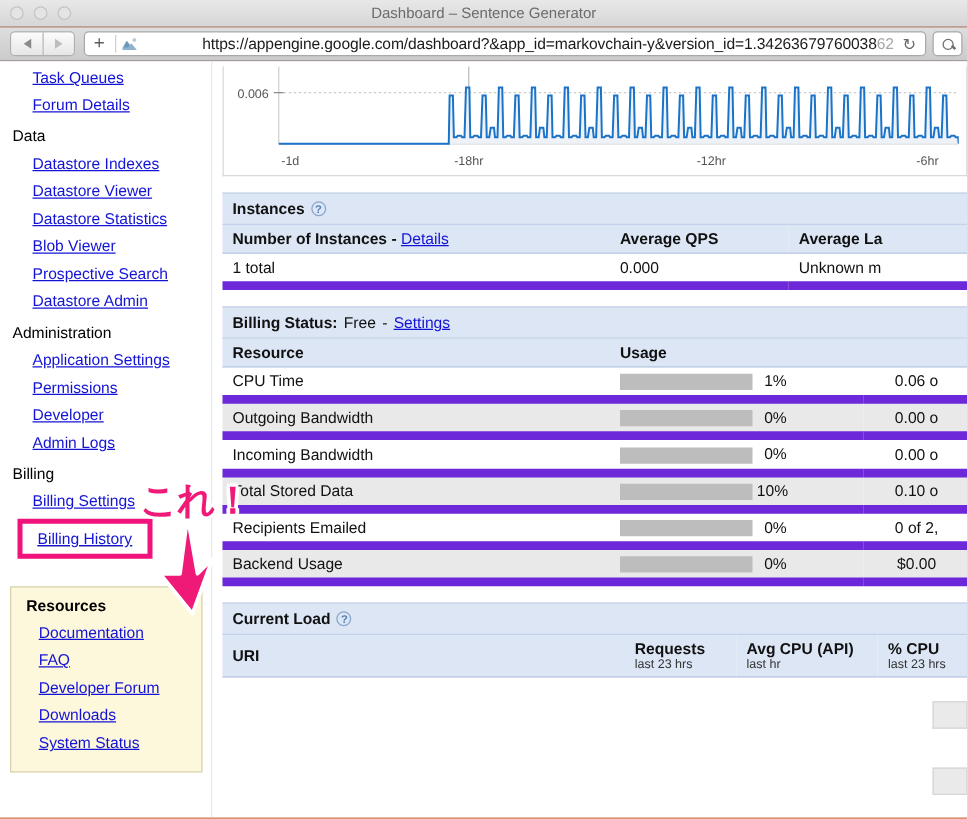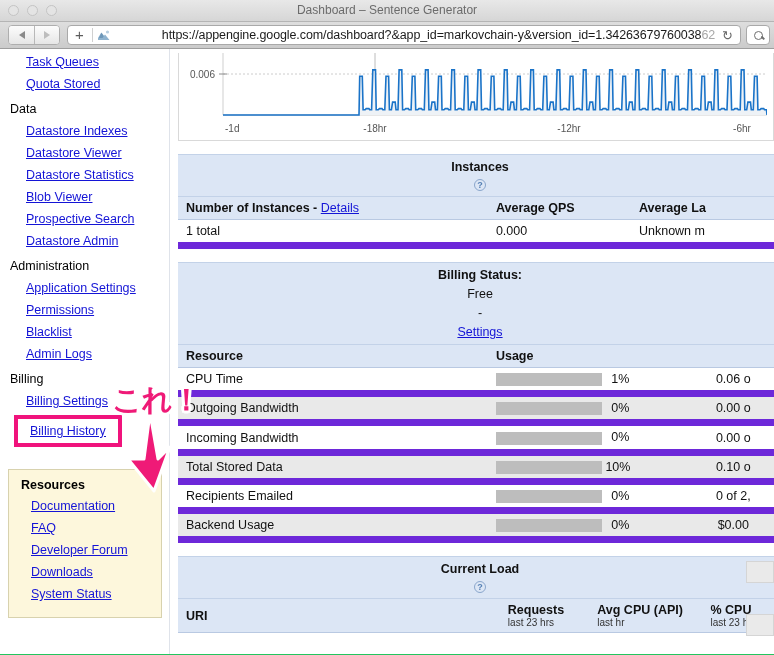--- a/index.html
+++ b/index.html
@@ -9,21 +9,21 @@
     overflow: hidden;
     background: #ffffff;
     font-family: "Liberation Sans", sans-serif;
   }
 
   
   #window {
     position: relative;
     width: 774px; height: 655px;
     overflow: hidden;
-    background: #22c55e;
+    background: #c2410c;
   }
   #titlebar {
     position: relative;
     height: 22px;
     background: linear-gradient(to bottom, #e8e8e8 0%, #d6d6d6 100%);
     border-bottom: 1px solid #b4b4b4;
   }
   #traffic-lights {
     position: absolute; left: 8px; top: 5px;
     display: flex; gap: 8px;
@@ -241,21 +241,20 @@
     border-top: 1px solid #c3d2e8;
     border-bottom: 1px solid #c3d2e8;
     padding: 5px 0 5px 8px;
     font-size: 12.5px;
     font-weight: bold;
     color: #111;
     display: flex;
     align-items: center;
     gap: 5px;
     font-family: "Liberation Sans", sans-serif;
-    flex-direction: column;
   }
   .sec-head .normal { font-weight: normal; }
   .help-icon {
     width: 12px; height: 12px;
     border: 1px solid #8aa6cc;
     border-radius: 50%;
     color: #5580b5;
     font-size: 9px;
     line-height: 10px;
     text-align: center;
@@ -351,34 +350,34 @@
       <span class="mag"></span>
     </div>
   </div>
 
   <div id="page">
 
     <div id="sidebar">
       <div id="sidebar-divider"></div>
 
       <a class="nav-link">Task Queues</a>
-      <a class="nav-link">Quota Stored</a>
+      <a class="nav-link">Forum Details</a>
 
       <div class="nav-group-head">Data</div>
       <a class="nav-link">Datastore Indexes</a>
       <a class="nav-link">Datastore Viewer</a>
       <a class="nav-link">Datastore Statistics</a>
       <a class="nav-link">Blob Viewer</a>
       <a class="nav-link">Prospective Search</a>
       <a class="nav-link">Datastore Admin</a>
 
       <div class="nav-group-head">Administration</div>
       <a class="nav-link">Application Settings</a>
       <a class="nav-link">Permissions</a>
-      <a class="nav-link">Blacklist</a>
+      <a class="nav-link">Developer</a>
       <a class="nav-link">Admin Logs</a>
 
       <div class="nav-group-head">Billing</div>
       <a class="nav-link">Billing Settings</a>
 
       <div id="billing-history-wrap">
         <a class="nav-link">Billing History</a>
       </div>
 
       <div id="resources-box">

